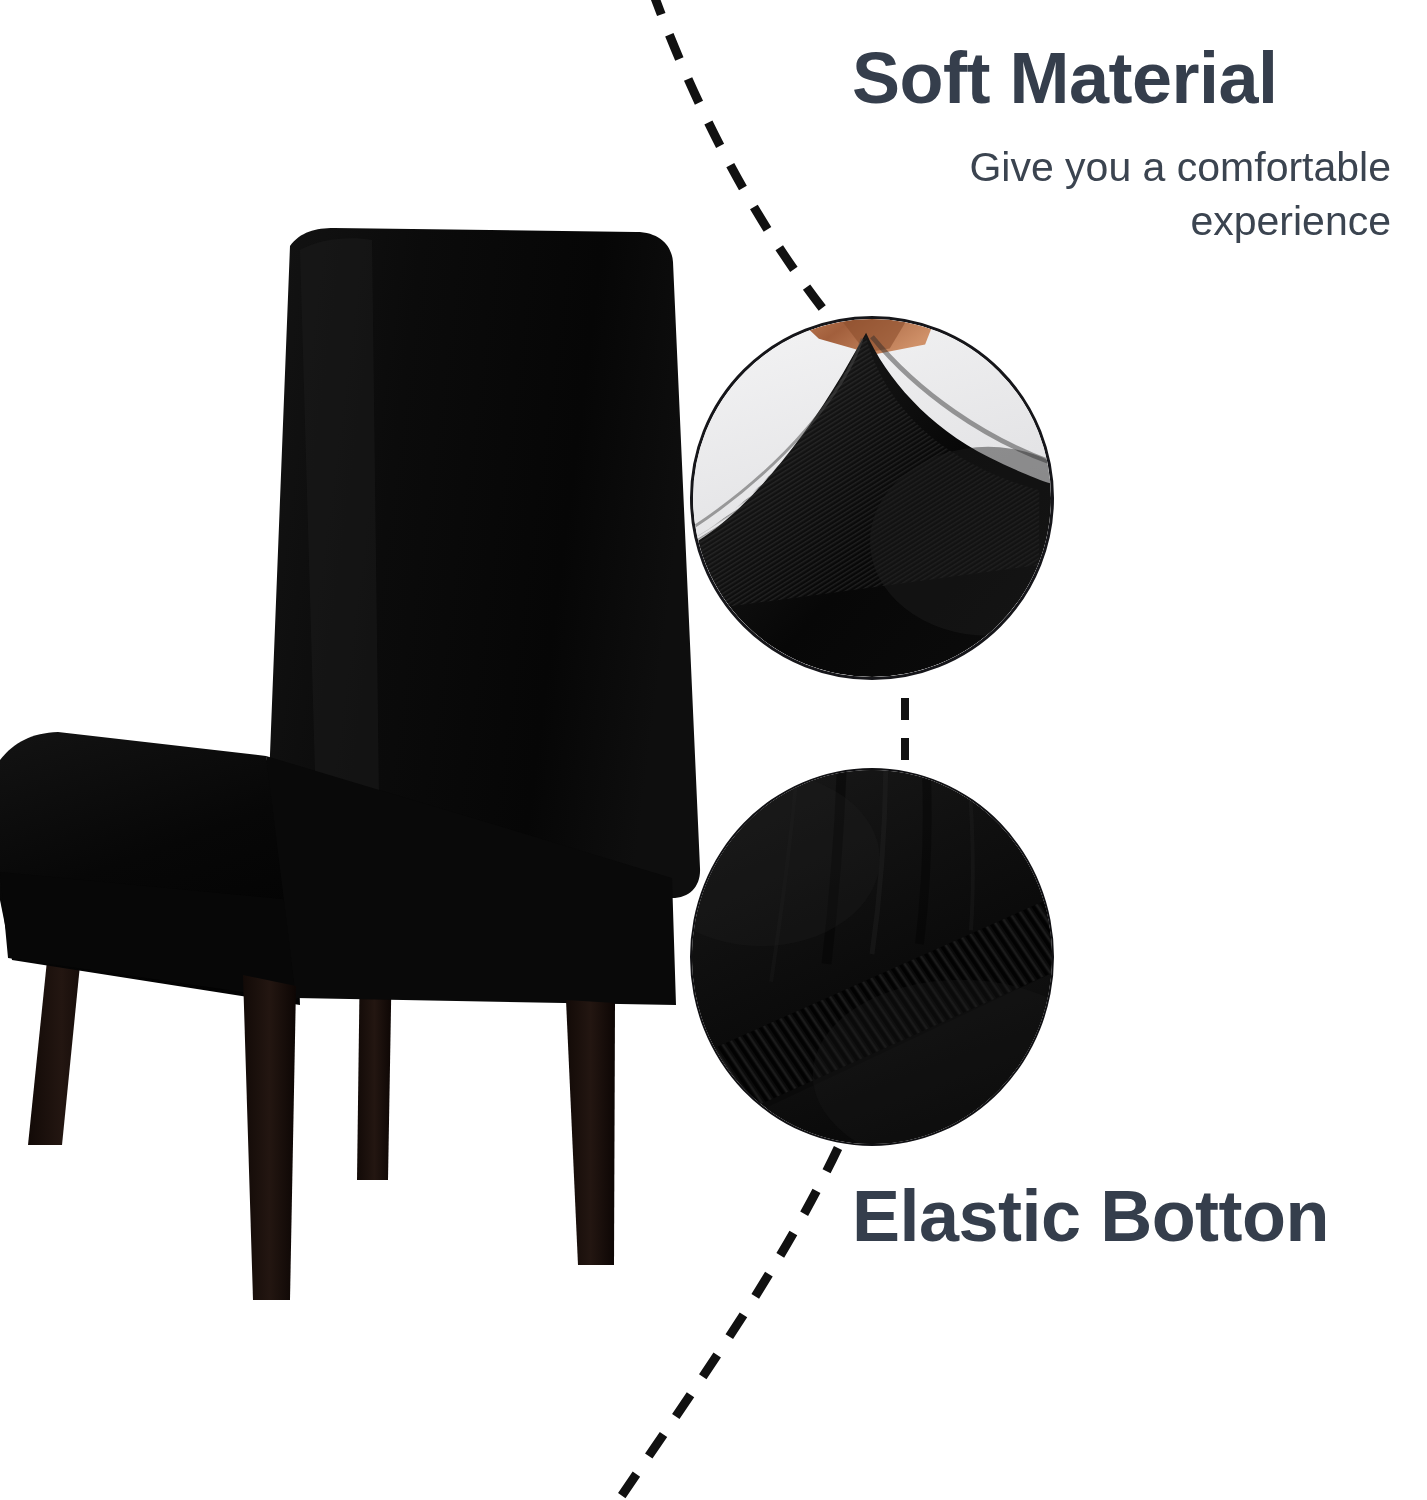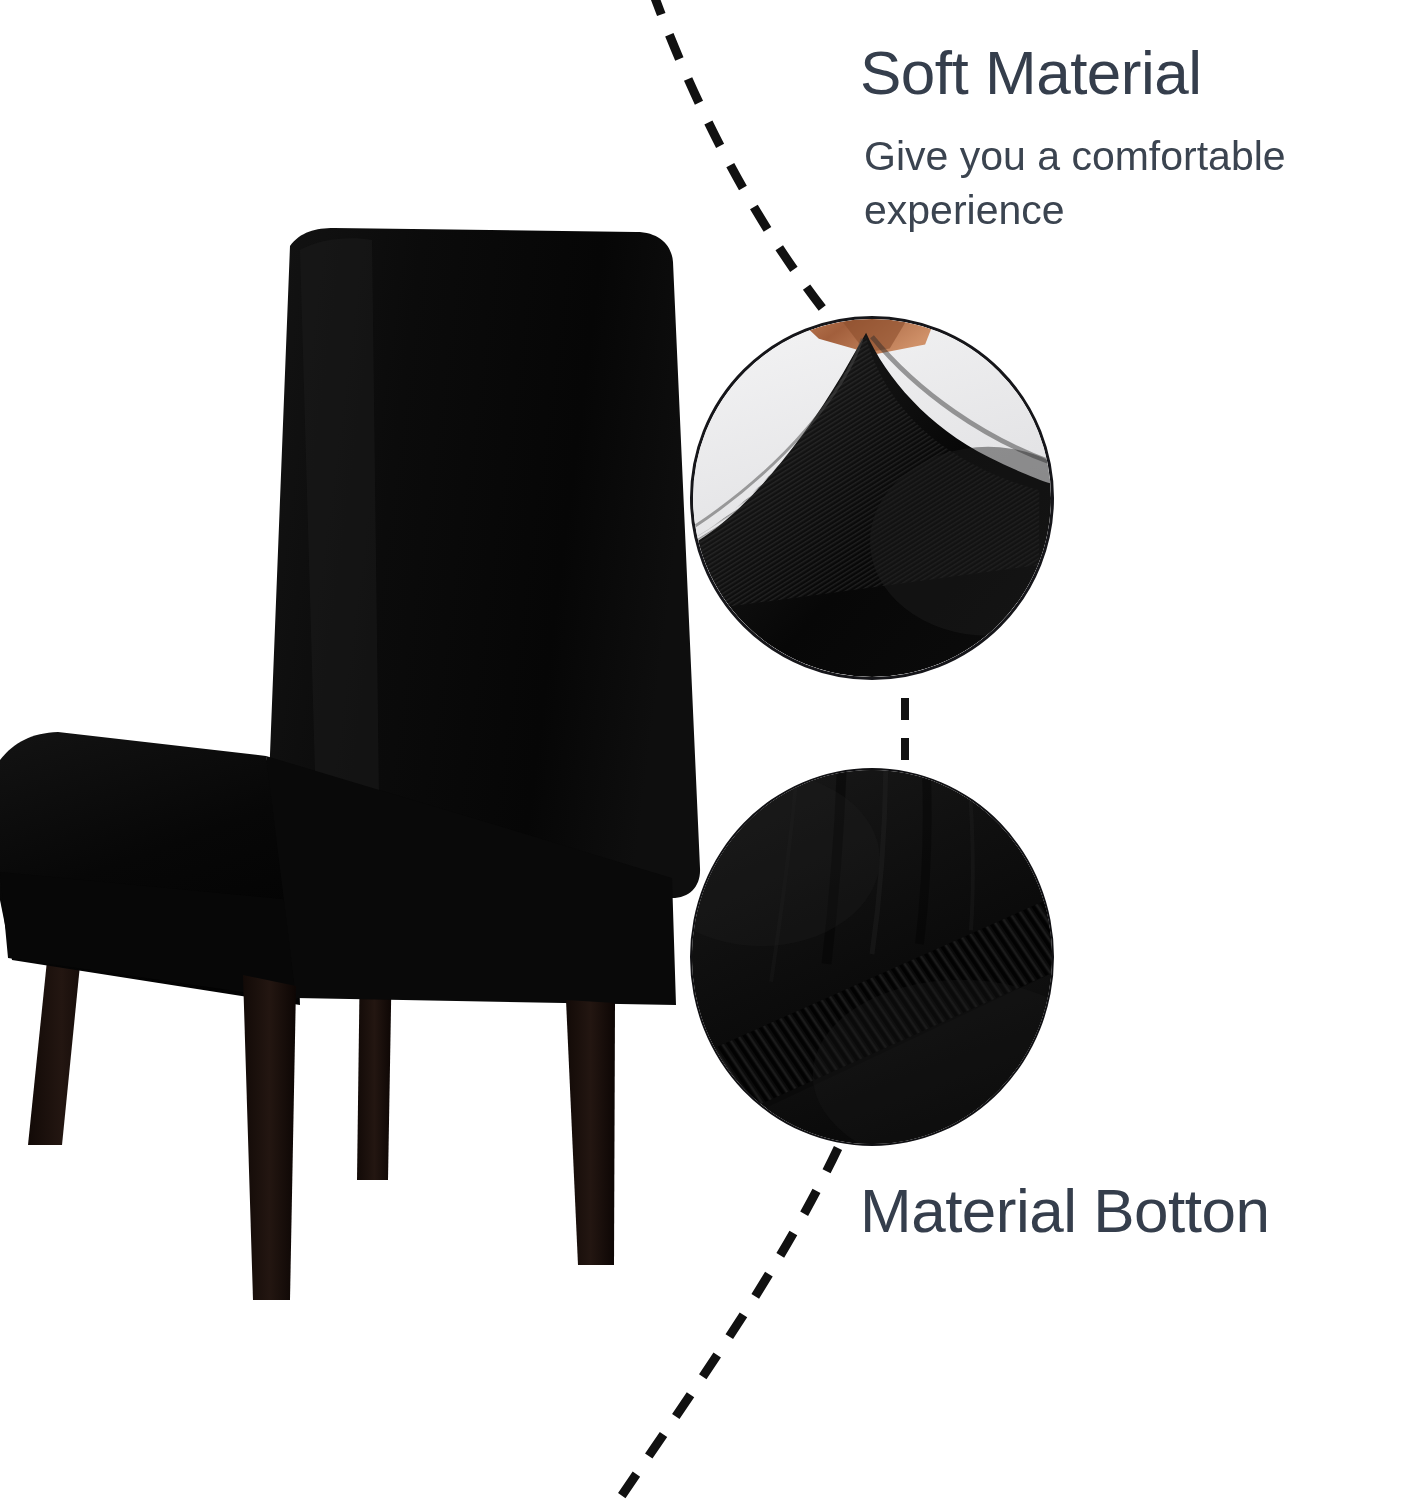--- a/index.html
+++ b/index.html
@@ -62,34 +62,35 @@
 
   
   .text-block {
     position: absolute;
     color: #363f4d;
   }
   #block-top   { left: 852px; top: 40px;  width: 540px; }
   #block-bottom{ left: 852px; top: 1178px; width: 560px; }
 
   .headline {
-    font-size: 62px;
-    font-weight: normal;
+    font-size: 72px;
+    font-weight: bold;
     line-height: 1.08;
     letter-spacing: -0.5px;
-    margin: 0 0 22px 8px;
+    margin: 0 0 22px 0;
     color: #353e4c;
     white-space: nowrap;
   }
   .subtext {
     font-size: 41px;
     font-weight: normal;
     line-height: 1.32;
-    margin: 12px;
+    margin: 1px;
     color: #3b4450;
+    text-align: right;
   }
 </style>
 </head>
 <body>
 
 <div id="stage">
 
   <div class="chair-layer">
     <svg viewBox="0 0 720 1330" width="720" height="1330">
       <defs>
@@ -257,16 +258,16 @@
       </g>
     </svg>
   </div>
 
   <div class="text-block" id="block-top">
     <h2 class="headline">Soft Material</h2>
     <p class="subtext">Give you a comfortable experience</p>
   </div>
 
   <div class="text-block" id="block-bottom">
-    <h2 class="headline">Material Botton</h2>
+    <h2 class="headline">Elastic Botton</h2>
   </div>
 
 </div>
 
 </body></html>

